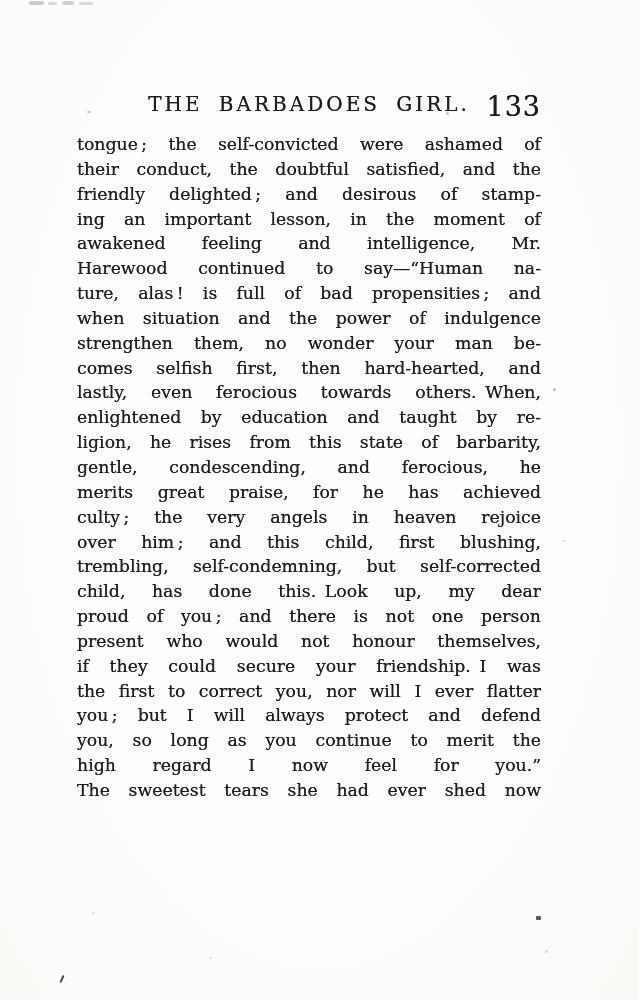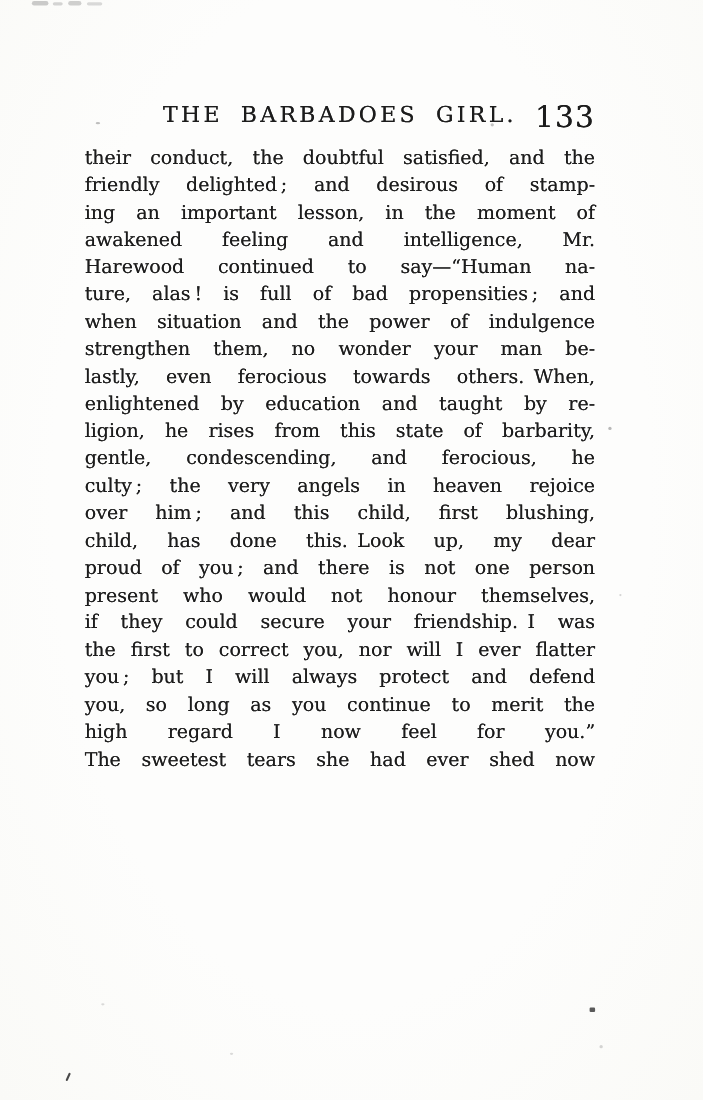--- a/index.html
+++ b/index.html
@@ -106,34 +106,38 @@
     <div class="smudge-bar" style="left:62px; top:1px; width:12px; height:4px; opacity:0.45;"></div>
     <div class="smudge-bar" style="left:79px; top:2px; width:14px; height:3px; opacity:0.35;"></div>
   </div>
 
   <div class="header">
     <div class="running-title">THE BARBADOES GIRL.</div>
     <div class="page-number">133</div>
   </div>
 
   <div class="body-text">
+      <div class="line">tongue ; the self-convicted were ashamed of</div>
       <div class="line">their conduct, the doubtful satisfied, and the</div>
       <div class="line">friendly delighted ; and desirous of stamp-</div>
       <div class="line">ing an important lesson, in the moment of</div>
       <div class="line">awakened feeling and intelligence, Mr.</div>
       <div class="line">Harewood continued to say—“Human na-</div>
       <div class="line">ture, alas ! is full of bad propensities ; and</div>
       <div class="line">when situation and the power of indulgence</div>
       <div class="line">strengthen them, no wonder your man be-</div>
+      <div class="line">comes selfish first, then hard-hearted, and</div>
       <div class="line">lastly, even ferocious towards others. When,</div>
       <div class="line">enlightened by education and taught by re-</div>
       <div class="line">ligion, he rises from this state of barbarity,</div>
       <div class="line">gentle, condescending, and ferocious, he</div>
+      <div class="line">merits great praise, for he has achieved</div>
       <div class="line">culty ; the very angels in heaven rejoice</div>
       <div class="line">over him ; and this child, first blushing,</div>
+      <div class="line">trembling, self-condemning, but self-corrected</div>
       <div class="line">child, has done this. Look up, my dear</div>
       <div class="line">proud of you ; and there is not one person</div>
       <div class="line">present who would not honour themselves,</div>
       <div class="line">if they could secure your friendship. I was</div>
       <div class="line">the first to correct you, nor will I ever flatter</div>
       <div class="line">you ; but I will always protect and defend</div>
       <div class="line">you, so long as you continue to merit the</div>
       <div class="line">high regard I now feel for you.”</div>
       <div class="line">The sweetest tears she had ever shed now</div>
     </div>

